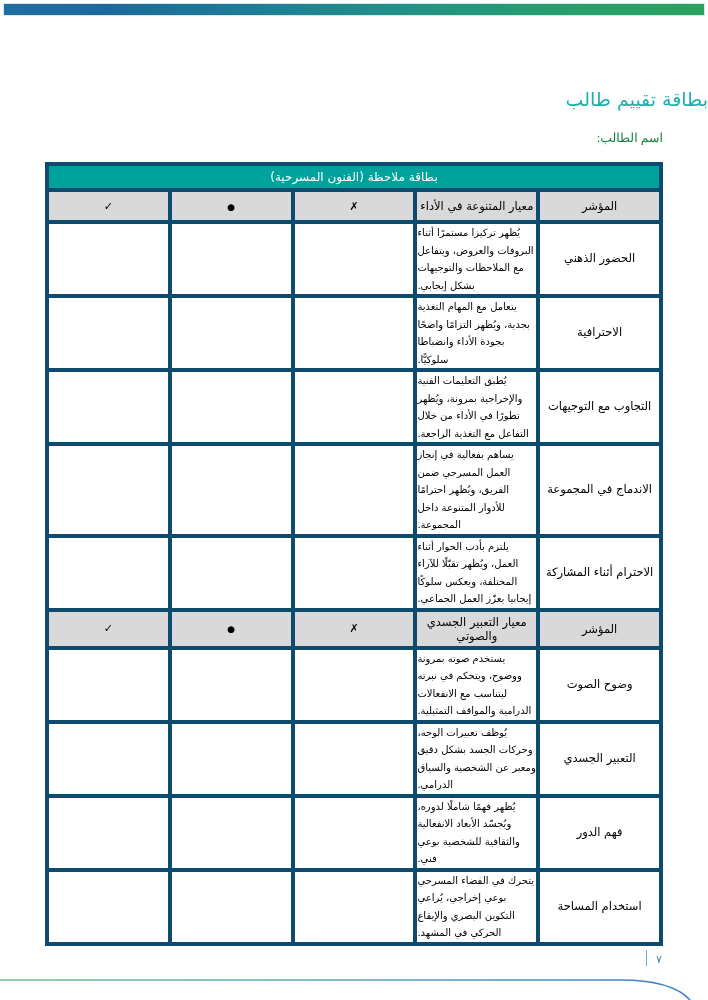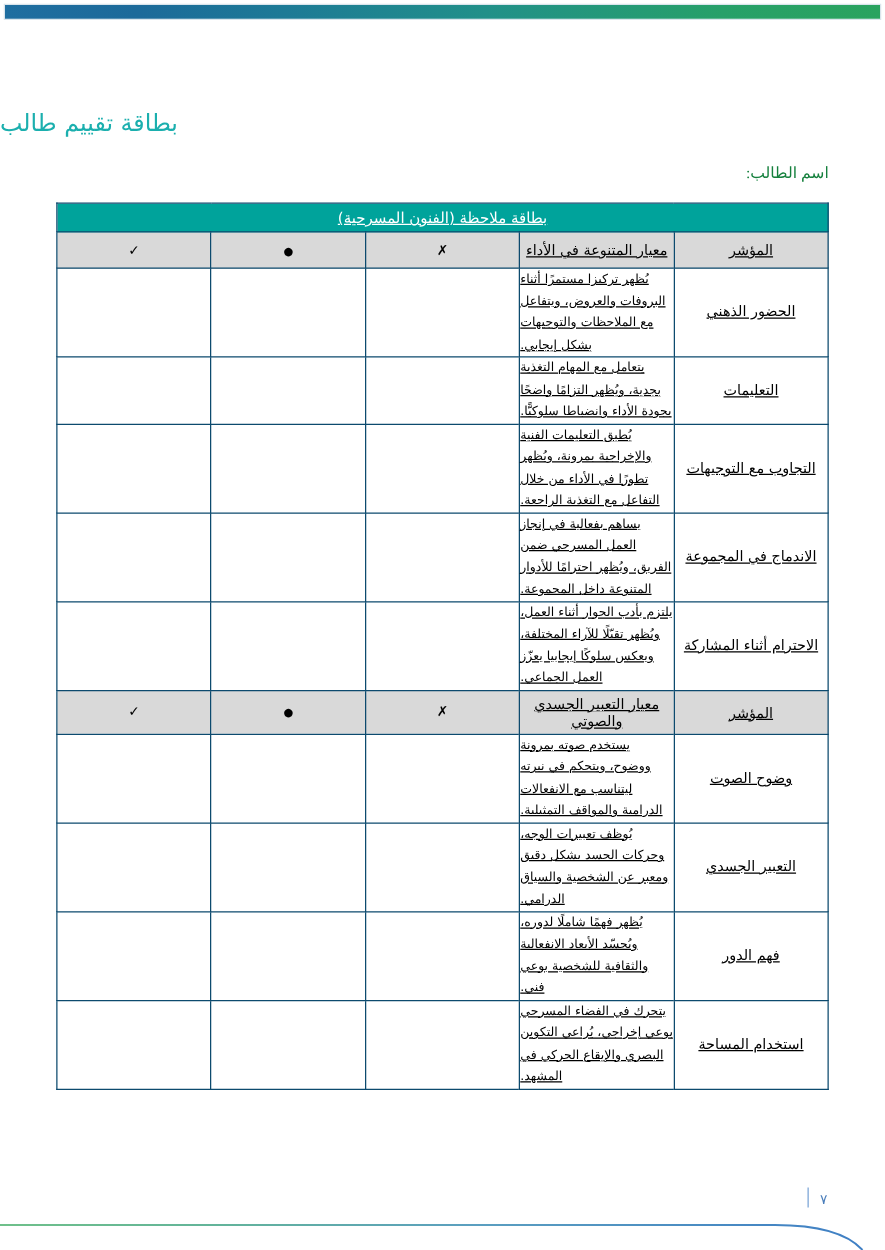--- a/index.html
+++ b/index.html
@@ -30,21 +30,21 @@
     background: linear-gradient(to left, #2aa35f 0%, #27a069 18%, #219089 45%, #1d7a96 68%, #1c6a9a 85%, #1f6ea0 100%);
     box-shadow: 0 0 0 1px rgba(150,180,200,0.35);
   }
 
   
   .page-title {
     position: absolute;
     top: 88px;
     left: 0;
     right: 0;
-    text-align: left;
+    text-align: right;
     color: #1BAFAE;
     font-size: 19px;
     font-weight: normal;
     letter-spacing: 0;
     line-height: 1.2;
   }
 
   
   .student-name-line {
     position: absolute;
@@ -62,24 +62,23 @@
     position: absolute;
     top: 162px;
     right: 45px;
     width: 618px;
     border-collapse: collapse;
     table-layout: fixed;
     direction: rtl;
     font-size: 11px;
   }
   .eval-table td, .eval-table th {
-    border: 1px solid #0c4a6e;
+    border: 4px solid #0c4a6e;
     padding: 0;
     vertical-align: middle;
-    text-decoration: underline;
   }
 
   
   .banner-cell {
     background: #00A39B;
     color: #ffffff;
     text-align: center;
     font-size: 12px;
     height: 22px;
     border: 1px solid #2b2b2b;
@@ -174,21 +173,21 @@
         <td class="sym"><span class="sym-glyph sym-check">✓</span></td>
       </tr>
       <tr class="body-row">
         <td class="col-indicator">الحضور الذهني</td>
         <td class="col-desc">يُظهر تركيزا مستمرًا أثناء البروفات والعروض، ويتفاعل مع الملاحظات والتوجيهات بشكل إيجابي.</td>
         <td class="col-sym"></td>
         <td class="col-sym"></td>
         <td class="col-sym"></td>
       </tr>
       <tr class="body-row">
-        <td class="col-indicator">التعليمات</td>
+        <td class="col-indicator">الاحترافية</td>
         <td class="col-desc">يتعامل مع المهام التغذية بجدية، ويُظهر التزامًا واضحًا بجودة الأداء وانضباطا سلوكيًّا.</td>
         <td class="col-sym"></td>
         <td class="col-sym"></td>
         <td class="col-sym"></td>
       </tr>
       <tr class="body-row">
         <td class="col-indicator">التجاوب مع التوجيهات</td>
         <td class="col-desc">يُطبق التعليمات الفنية والإخراجية بمرونة، ويُظهر تطورًا في الأداء من خلال التفاعل مع التغذية الراجعة.</td>
         <td class="col-sym"></td>
         <td class="col-sym"></td>

